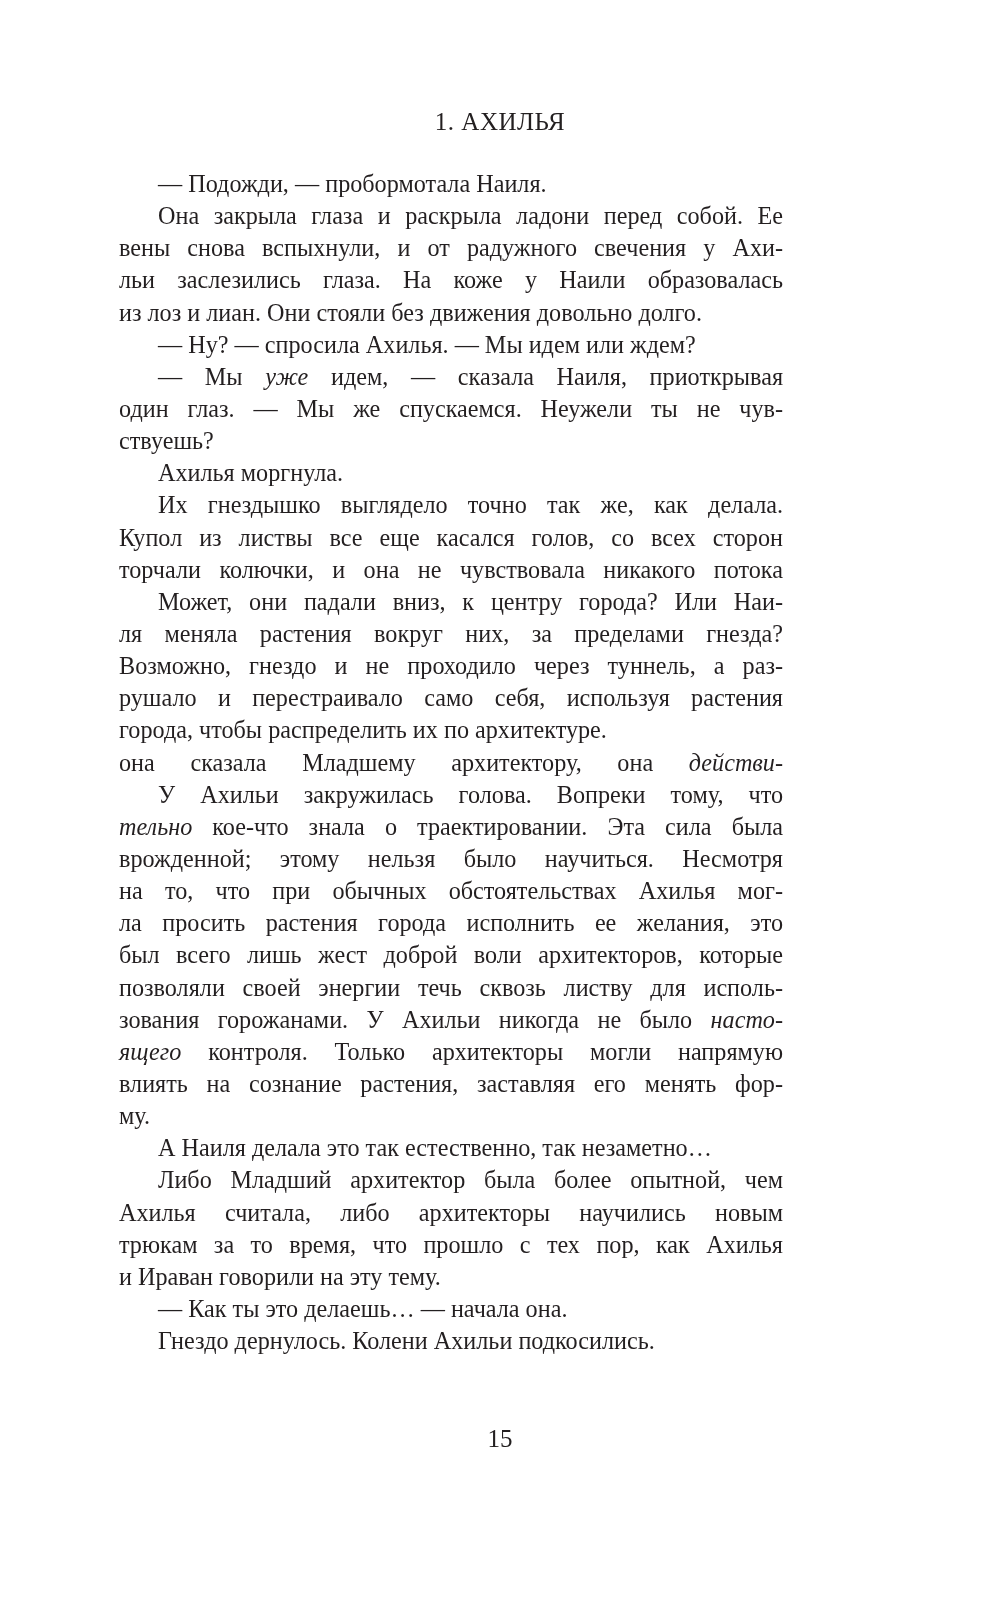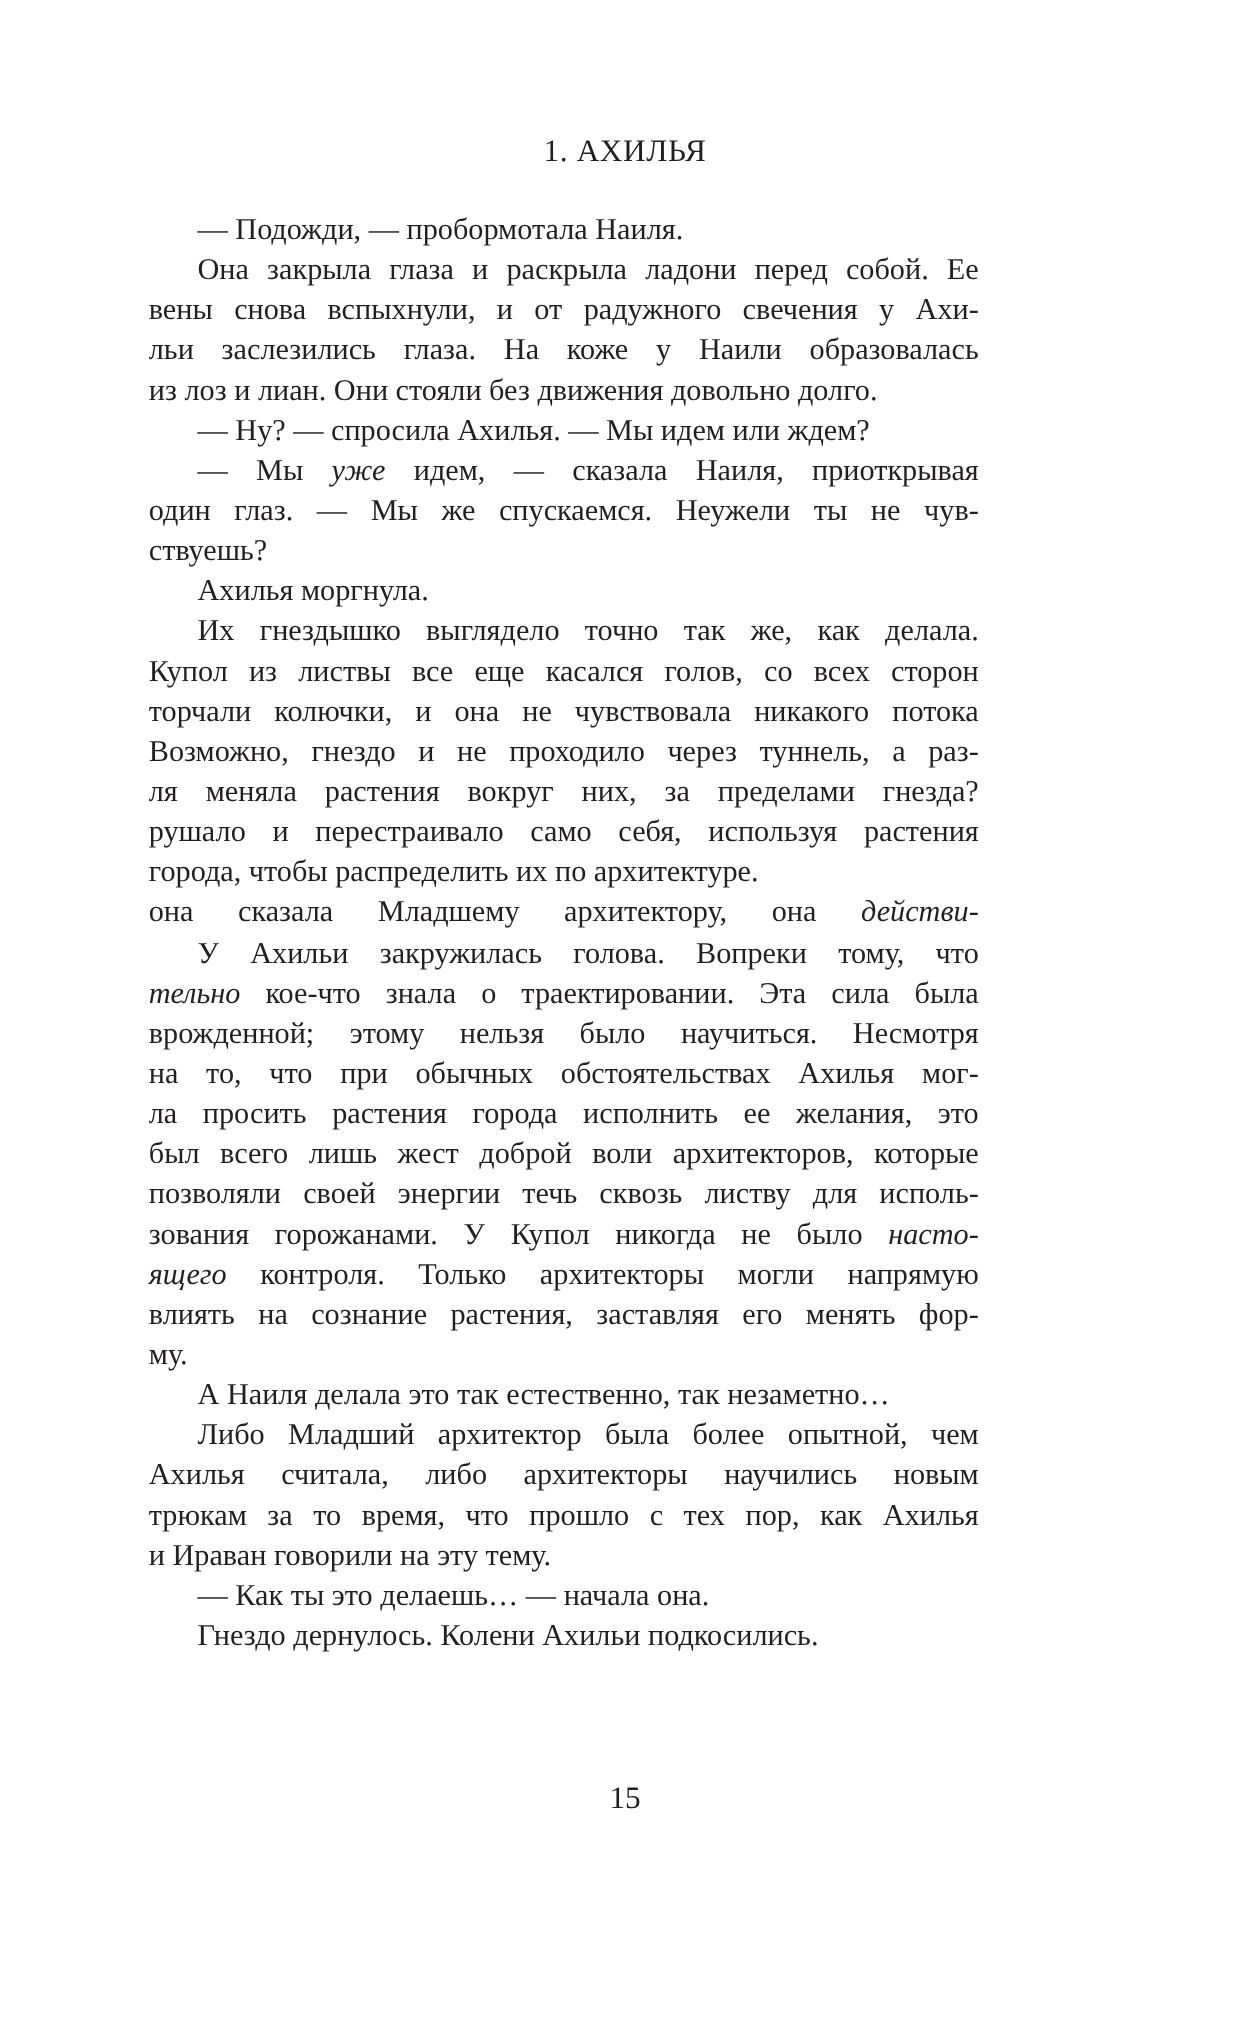--- a/index.html
+++ b/index.html
@@ -77,33 +77,34 @@
       <div class="line"><span>льи заслезились глаза. На коже у Наили образовалась</span></div>
       <div class="line last"><span>из лоз и лиан. Они стояли без движения довольно долго.</span></div>
       <div class="line indent last"><span>— Ну? — спросила Ахилья. — Мы идем или ждем?</span></div>
       <div class="line indent"><span>— Мы </span><em>уже</em><span> идем, — сказала Наиля, приоткрывая</span></div>
       <div class="line"><span>один глаз. — Мы же спускаемся. Неужели ты не чув-</span></div>
       <div class="line last"><span>ствуешь?</span></div>
       <div class="line indent last"><span>Ахилья моргнула.</span></div>
       <div class="line indent"><span>Их гнездышко выглядело точно так же, как делала.</span></div>
       <div class="line"><span>Купол из листвы все еще касался голов, со всех сторон</span></div>
       <div class="line"><span>торчали колючки, и она не чувствовала никакого потока</span></div>
+      <div class="line indent"><span>Может, они падали вниз, к центру города? Или Наи-</span></div>
+      <div class="line"><span>ля меняла растения вокруг них, за пределами гнезда?</span></div>
       <div class="line"><span>Возможно, гнездо и не проходило через туннель, а раз-</span></div>
-      <div class="line"><span>ля меняла растения вокруг них, за пределами гнезда?</span></div>
       <div class="line"><span>рушало и перестраивало само себя, используя растения</span></div>
       <div class="line last"><span>города, чтобы распределить их по архитектуре.</span></div>
       <div class="line"><span>она сказала Младшему архитектору, она </span><em>действи-</em></div>
       <div class="line indent"><span>У Ахильи закружилась голова. Вопреки тому, что</span></div>
       <div class="line"><em>тельно</em><span> кое-что знала о траектировании. Эта сила была</span></div>
       <div class="line"><span>врожденной; этому нельзя было научиться. Несмотря</span></div>
       <div class="line"><span>на то, что при обычных обстоятельствах Ахилья мог-</span></div>
       <div class="line"><span>ла просить растения города исполнить ее желания, это</span></div>
       <div class="line"><span>был всего лишь жест доброй воли архитекторов, которые</span></div>
       <div class="line"><span>позволяли своей энергии течь сквозь листву для исполь-</span></div>
-      <div class="line"><span>зования горожанами. У Купол никогда не было </span><em>насто-</em></div>
+      <div class="line"><span>зования горожанами. У Ахильи никогда не было </span><em>насто-</em></div>
       <div class="line"><em>ящего</em><span> контроля. Только архитекторы могли напрямую</span></div>
       <div class="line"><span>влиять на сознание растения, заставляя его менять фор-</span></div>
       <div class="line last"><span>му.</span></div>
       <div class="line indent last"><span>А Наиля делала это так естественно, так незаметно…</span></div>
       <div class="line indent"><span>Либо Младший архитектор была более опытной, чем</span></div>
       <div class="line"><span>Ахилья считала, либо архитекторы научились новым</span></div>
       <div class="line"><span>трюкам за то время, что прошло с тех пор, как Ахилья</span></div>
       <div class="line last"><span>и Ираван говорили на эту тему.</span></div>
       <div class="line indent last"><span>— Как ты это делаешь… — начала она.</span></div>
       <div class="line indent last"><span>Гнездо дернулось. Колени Ахильи подкосились.</span></div>

